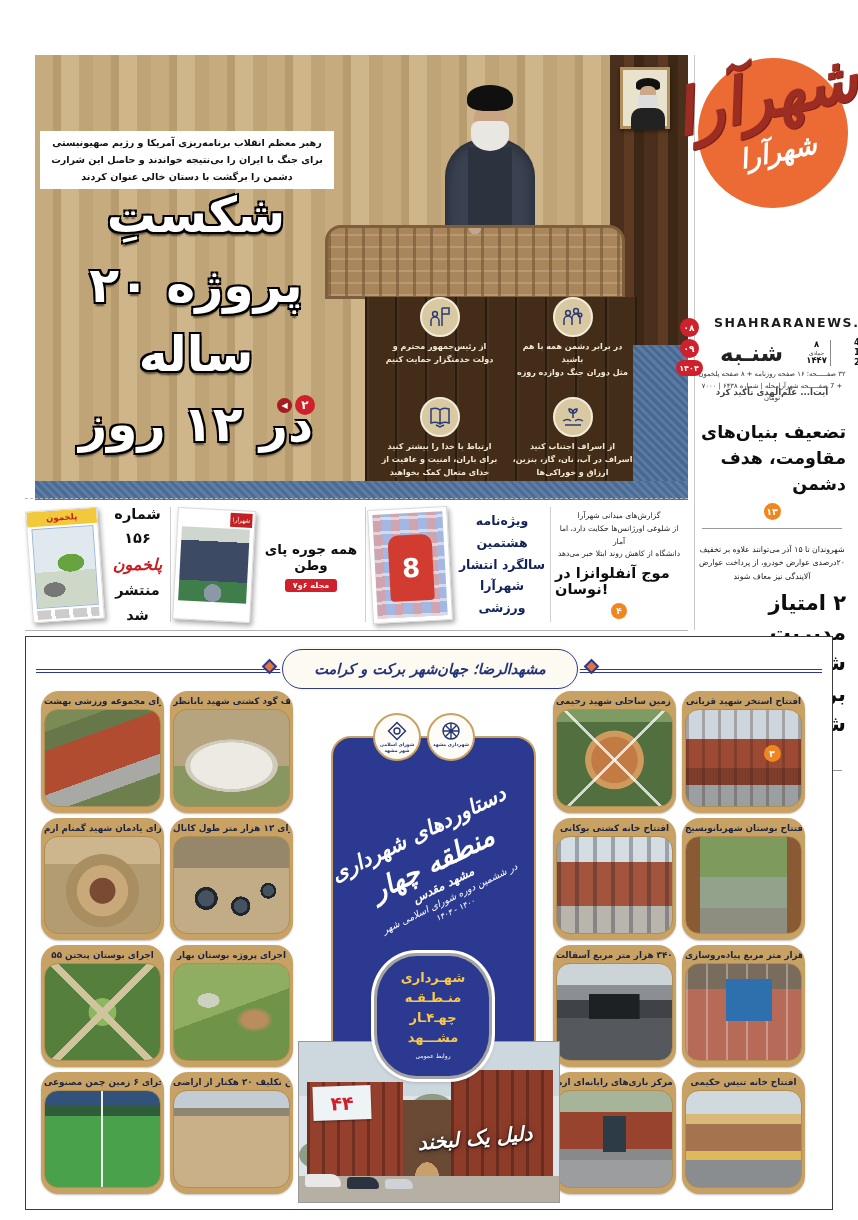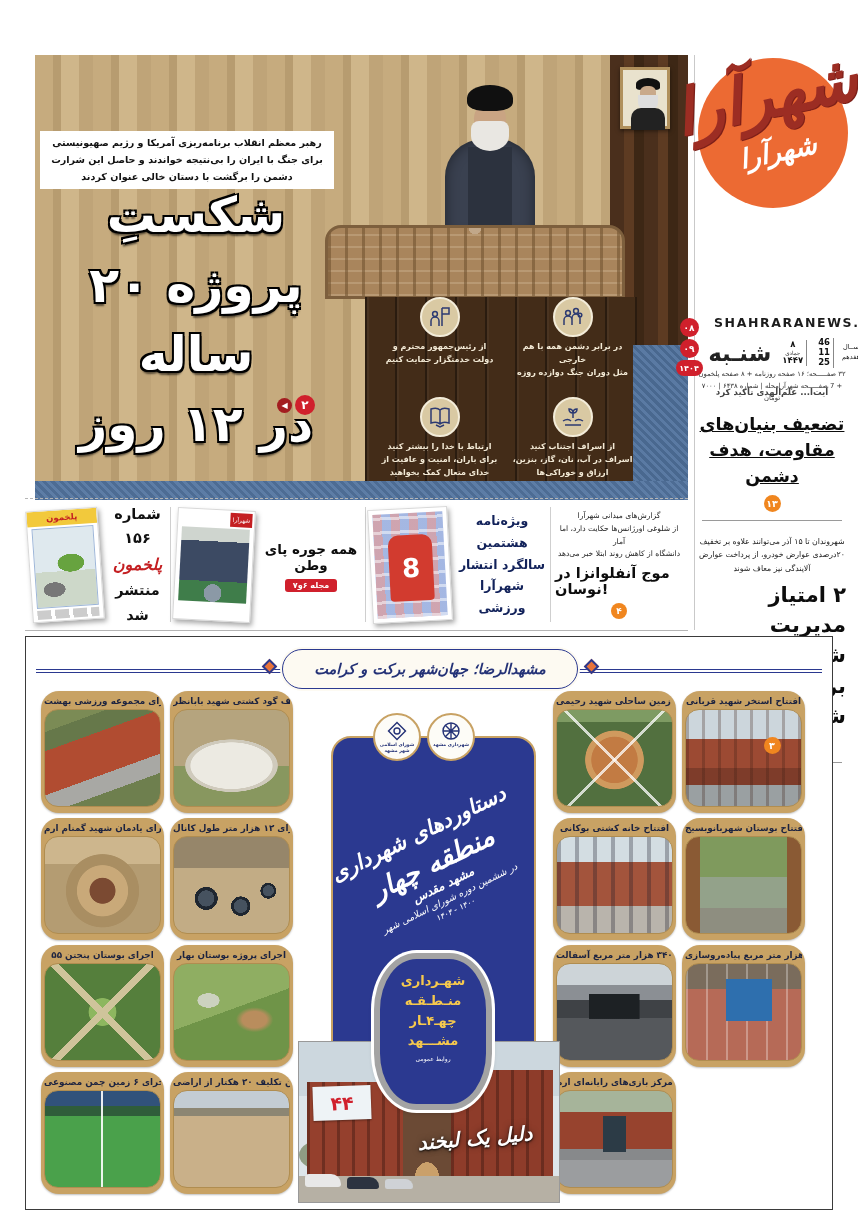--- a/index.html
+++ b/index.html
@@ -54,35 +54,35 @@
   
   .vdivider { position:absolute; left:694px; top:55px; width:1px; height:575px; background:#c9c9c9; }
   .masthead { position:absolute; left:696px; top:28px; width:152px; height:352px; }
   .logo-circle { position:absolute; left:2px; top:30px; width:150px; height:150px; border-radius:50%; background:#ec6a33; }
   .logo-cal { position:absolute; left:-8px; top:18px; width:170px; text-align:center; font-size:64px; font-weight:bold; font-style:italic;
     color:#9c2d23; transform:rotate(-12deg); line-height:1.5; text-shadow:1px 1px 0 #7d1f18; }
   .logo-overlay { position:absolute; left:22px; top:108px; width:120px; text-align:center; font-size:27px; font-weight:bold; font-style:italic;
     color:#fff; transform:rotate(-12deg); }
   .site-url { position:absolute; left:18px; top:287px; width:132px; text-align:center; font-size:12.5px; font-weight:bold;
     color:#1c1c1c; letter-spacing:1.6px; direction:ltr; }
-  .date-block { position:absolute; left:24px; top:303px; width:128px; height:44px; display:flex; flex-direction:row-reverse; align-items:center; justify-content:center; gap:8px; }
+  .date-block { position:absolute; left:24px; top:303px; width:128px; height:44px; display:flex; flex-direction:row-reverse; align-items:center; justify-content:flex-start; gap:20px; }
   .day-name { font-size:23px; font-weight:bold; color:#222; }
   .mini-stack { text-align:center; line-height:1.15; border-right:1px solid #888; padding:0 3px; }
   .mini-stack .b { font-size:8.5px; font-weight:bold; color:#111; display:block; }
   .mini-stack .s { font-size:5.5px; color:#333; display:block; }
   .year-label { font-size:6.5px; color:#222; text-align:center; line-height:1.5; }
   .date-circles { position:absolute; left:-22px; top:288px; width:30px; text-align:center; }
   .dc { margin:2px auto; background:#d0202c; color:#fff; font-weight:bold; display:flex; align-items:center; justify-content:center; }
   .dc.c1,.dc.c2 { width:19px; height:19px; border-radius:50%; font-size:9px; }
   .dc.c3 { width:27px; height:16px; border-radius:9px; font-size:8px; }
   .pages-info { position:absolute; left:0; top:340px; width:152px; text-align:center; font-size:6.8px; color:#333; line-height:1.8; }
 
   .side-stories { position:absolute; left:698px; top:386px; width:148px; }
   .ss-kicker { font-size:8.6px; font-weight:bold; color:#444; text-align:center; line-height:1.5; }
-  .ss-title1 { font-size:17.5px; font-weight:bold; color:#0d0d0d; text-align:center; line-height:1.5; margin-top:12px;text-decoration:underline; }
+  .ss-title1 { font-size:17.5px; font-weight:bold; color:#0d0d0d; text-align:right; line-height:1.5; margin-top:20px; }
   .ss-title2 { font-size:21px; font-weight:bold; color:#0d0d0d; text-align:right; line-height:1.45; margin-top:4px; }
   .ss-badge { width:17px; height:17px; border-radius:50%; background:#f0861f; color:#fff; font-size:9.5px; font-weight:bold;
     display:flex; align-items:center; justify-content:center; margin:5px auto 16px; position:relative; z-index:2; }
   .ss-hr { border-top:1px solid #9a9a9a; margin:-8px 4px 14px; }
   .ss-lead { font-size:7.8px; color:#222; text-align:center; line-height:1.75; }
 
   
   .strip { position:absolute; left:25px; top:498px; width:663px; height:133px; display:flex; direction:ltr;
     border-top:1px dashed #b5b5b5; border-bottom:1px solid #b5b5b5; }
   .strip-item { display:flex; align-items:center; justify-content:center; gap:8px; padding:7px 4px; }
@@ -159,22 +159,22 @@
   .panel-cal { position:absolute; left:-18px; top:78px; width:240px; transform:rotate(-26deg); text-align:center; color:#fff; font-style:italic; }
   .panel-cal .l1 { font-size:21px; font-weight:bold; line-height:1.4; }
   .panel-cal .l2 { font-size:27px; font-weight:bold; line-height:1.3; }
   .panel-cal .l3 { font-size:12px; font-weight:bold; }
   .panel-cal .l4 { font-size:9.5px; margin-top:2px; }
   .panel-cal .l5 { font-size:8px; margin-top:3px; letter-spacing:1px; }
   .org-logos { position:absolute; left:347px; top:76px; display:flex; gap:6px; z-index:4; direction:ltr; }
   .org-circle { width:48px; height:48px; border-radius:50%; background:#fdfcf7; border:2px solid #c8a264; text-align:center; padding-top:5px; }
   .org-circle svg { display:block; margin:0 auto; }
   .org-circle .org-name { font-size:4.6px; color:#243277; font-weight:bold; line-height:1.2; }
-  .muni-badge { position:absolute; left:348px; top:316px; width:118px; height:157px; background:#2b3990;
-    border:6px solid #a3a3a3; border-radius:36%; z-index:5; text-align:center; padding-top:12px;
+  .muni-badge { position:absolute; left:348px; top:316px; width:118px; height:126px; background:#2b3990;
+    border:3px solid #a3a3a3; border-radius:36%; z-index:5; text-align:center; padding-top:12px;
     box-shadow:0 0 0 3px #fff, 0 2px 5px rgba(0,0,0,.35); }
   .muni-badge .bl { color:#f6c94d; font-weight:bold; font-size:13px; line-height:1.55; letter-spacing:1px; }
   .muni-badge .sub { color:#fff; font-size:6px; margin-top:3px; }
   .center-photo { position:absolute; left:272px; top:404px; width:262px; height:162px; z-index:3; overflow:hidden;
     background:linear-gradient(180deg,#ccd7de 0 34%,#dde5ea 34% 100%); border:1px solid #999; }
   .cp-tree { position:absolute; width:46px; height:34px; border-radius:50%; background:#7c8b6a; opacity:.8; }
   .bldg-l { position:absolute; left:8px; top:40px; width:96px; height:96px;
     background:repeating-linear-gradient(90deg,rgba(40,15,10,.35) 0 3px,transparent 3px 15px),#95402d; }
   .bldg-r { position:absolute; left:152px; top:28px; width:102px; height:108px;
     background:repeating-linear-gradient(90deg,rgba(40,15,10,.35) 0 3px,transparent 3px 15px),#8e3c2a; }
@@ -231,21 +231,21 @@
     <div class="infographics">
       <div class="ig-cell">
         <div class="ig-circle">
           <svg width="24" height="24" viewBox="0 0 24 24" fill="none" stroke="#2c3a72" stroke-width="1.5">
             <circle cx="7" cy="8" r="2.4"></circle>
               <circle cx="15" cy="6" r="2.4"></circle>
               <circle cx="19" cy="10" r="1.8"></circle>
             <path d="M3 20 v-5 a4 4 0 0 1 8 0 v5 M11 19 v-6 a4 4 0 0 1 8 0 v6"></path>
           </svg>
         </div>
-        <div class="ig-text preline">در برابر دشمن همه با هم خارجی
+        <div class="ig-text preline">در برابر دشمن همه با هم باشید
 مثل دوران جنگ دوازده روزه</div>
       </div>
       <div class="ig-cell">
         <div class="ig-circle">
           <svg width="24" height="24" viewBox="0 0 24 24" fill="none" stroke="#2c3a72" stroke-width="1.5">
             <path d="M14 3 v18 M14 3 h7 v6 h-7"></path>
             <circle cx="7" cy="9" r="2.4"></circle>
               <path d="M3 21 v-5 a4 4 0 0 1 8 0 v5"></path>
           </svg>
         </div>
@@ -433,20 +433,24 @@
         <div class="card-photo v-asphalt"></div>
       </div>
       <div class="card">
         <div class="card-label">اجرای ۸۶ هزار متر مربع پیاده‌روسازی</div>
         <div class="card-photo v-paving"></div>
       </div>
       <div class="card">
         <div class="card-label">افتتاح مرکز بازی‌های رایانه‌ای ارم</div>
         <div class="card-photo v-game-center"></div>
       </div>
+      <div class="card">
+        <div class="card-label">افتتاح خانه تنیس حکیمی</div>
+        <div class="card-photo v-tennis"></div>
+      </div>
     </div>
 
     <div class="blue-panel">
       <div class="panel-cal">
         <div class="l1">دستاوردهای شهرداری</div>
         <div class="l2">منطقه چهار</div>
         <div class="l3">مشهد مقدس</div>
         <div class="l4">در ششمین دوره شورای اسلامی شهر</div>
         <div class="l5">۱۴۰۰ - ۱۴۰۴</div>
       </div>

